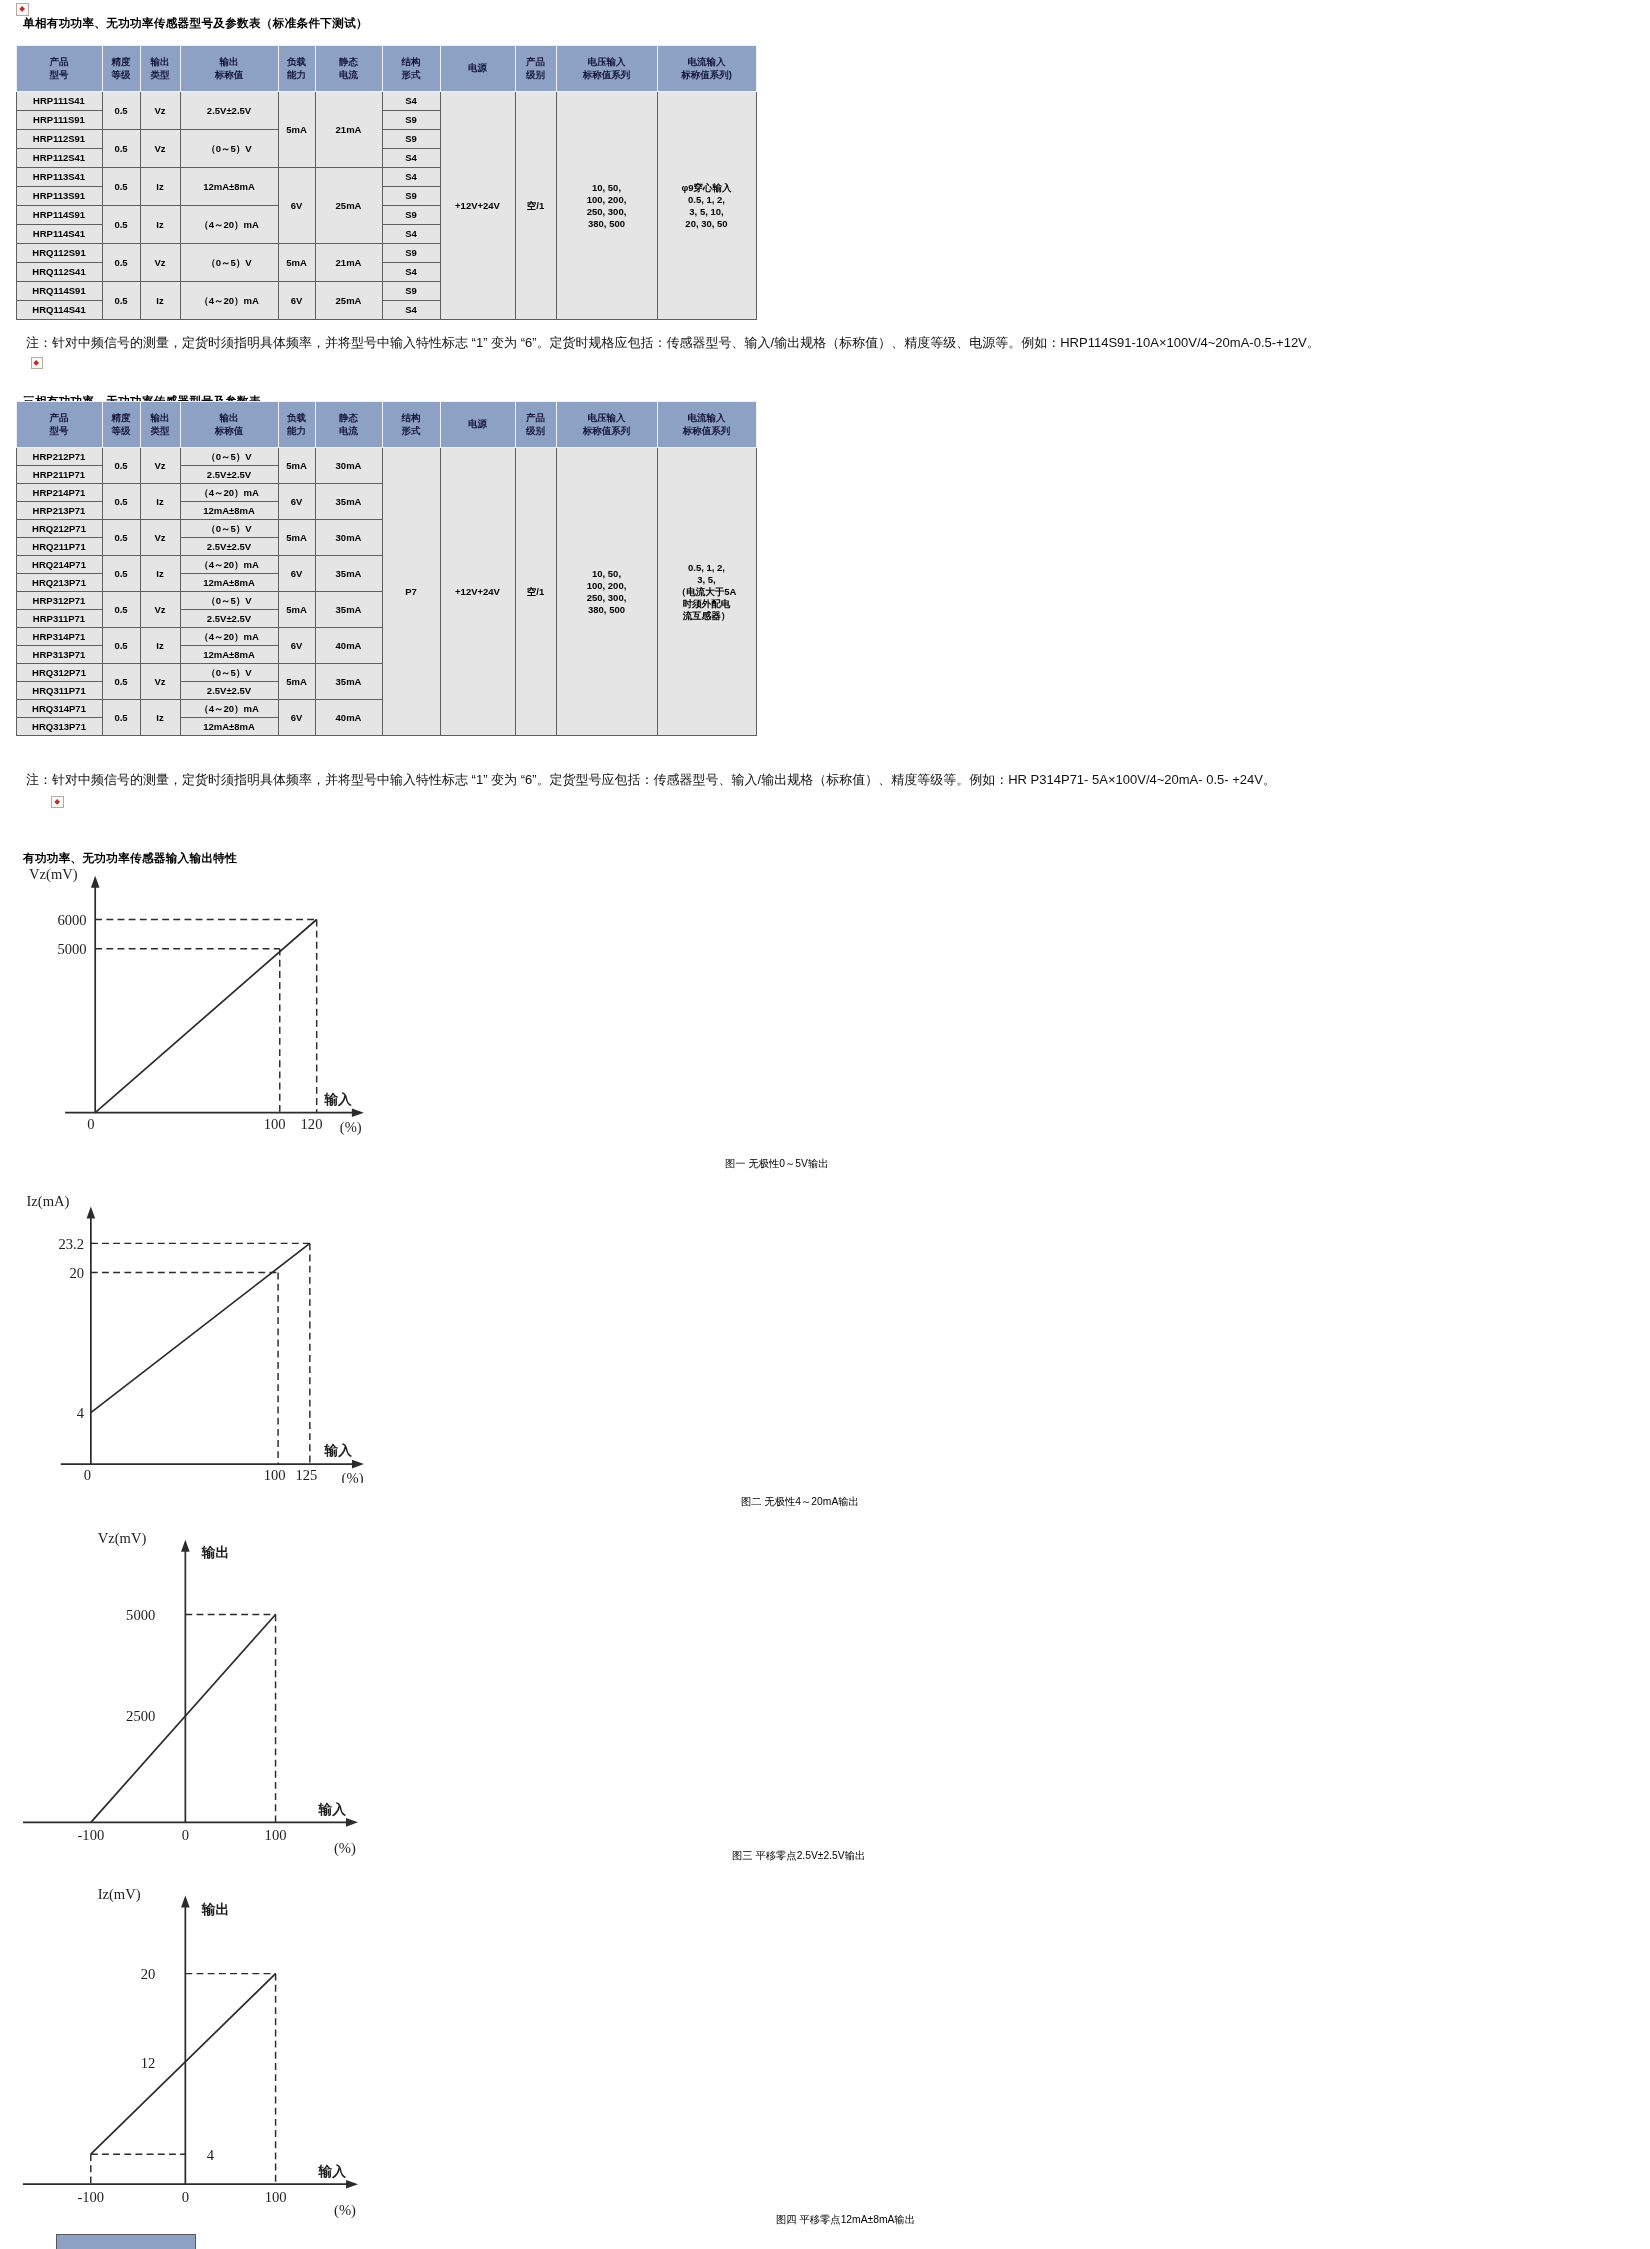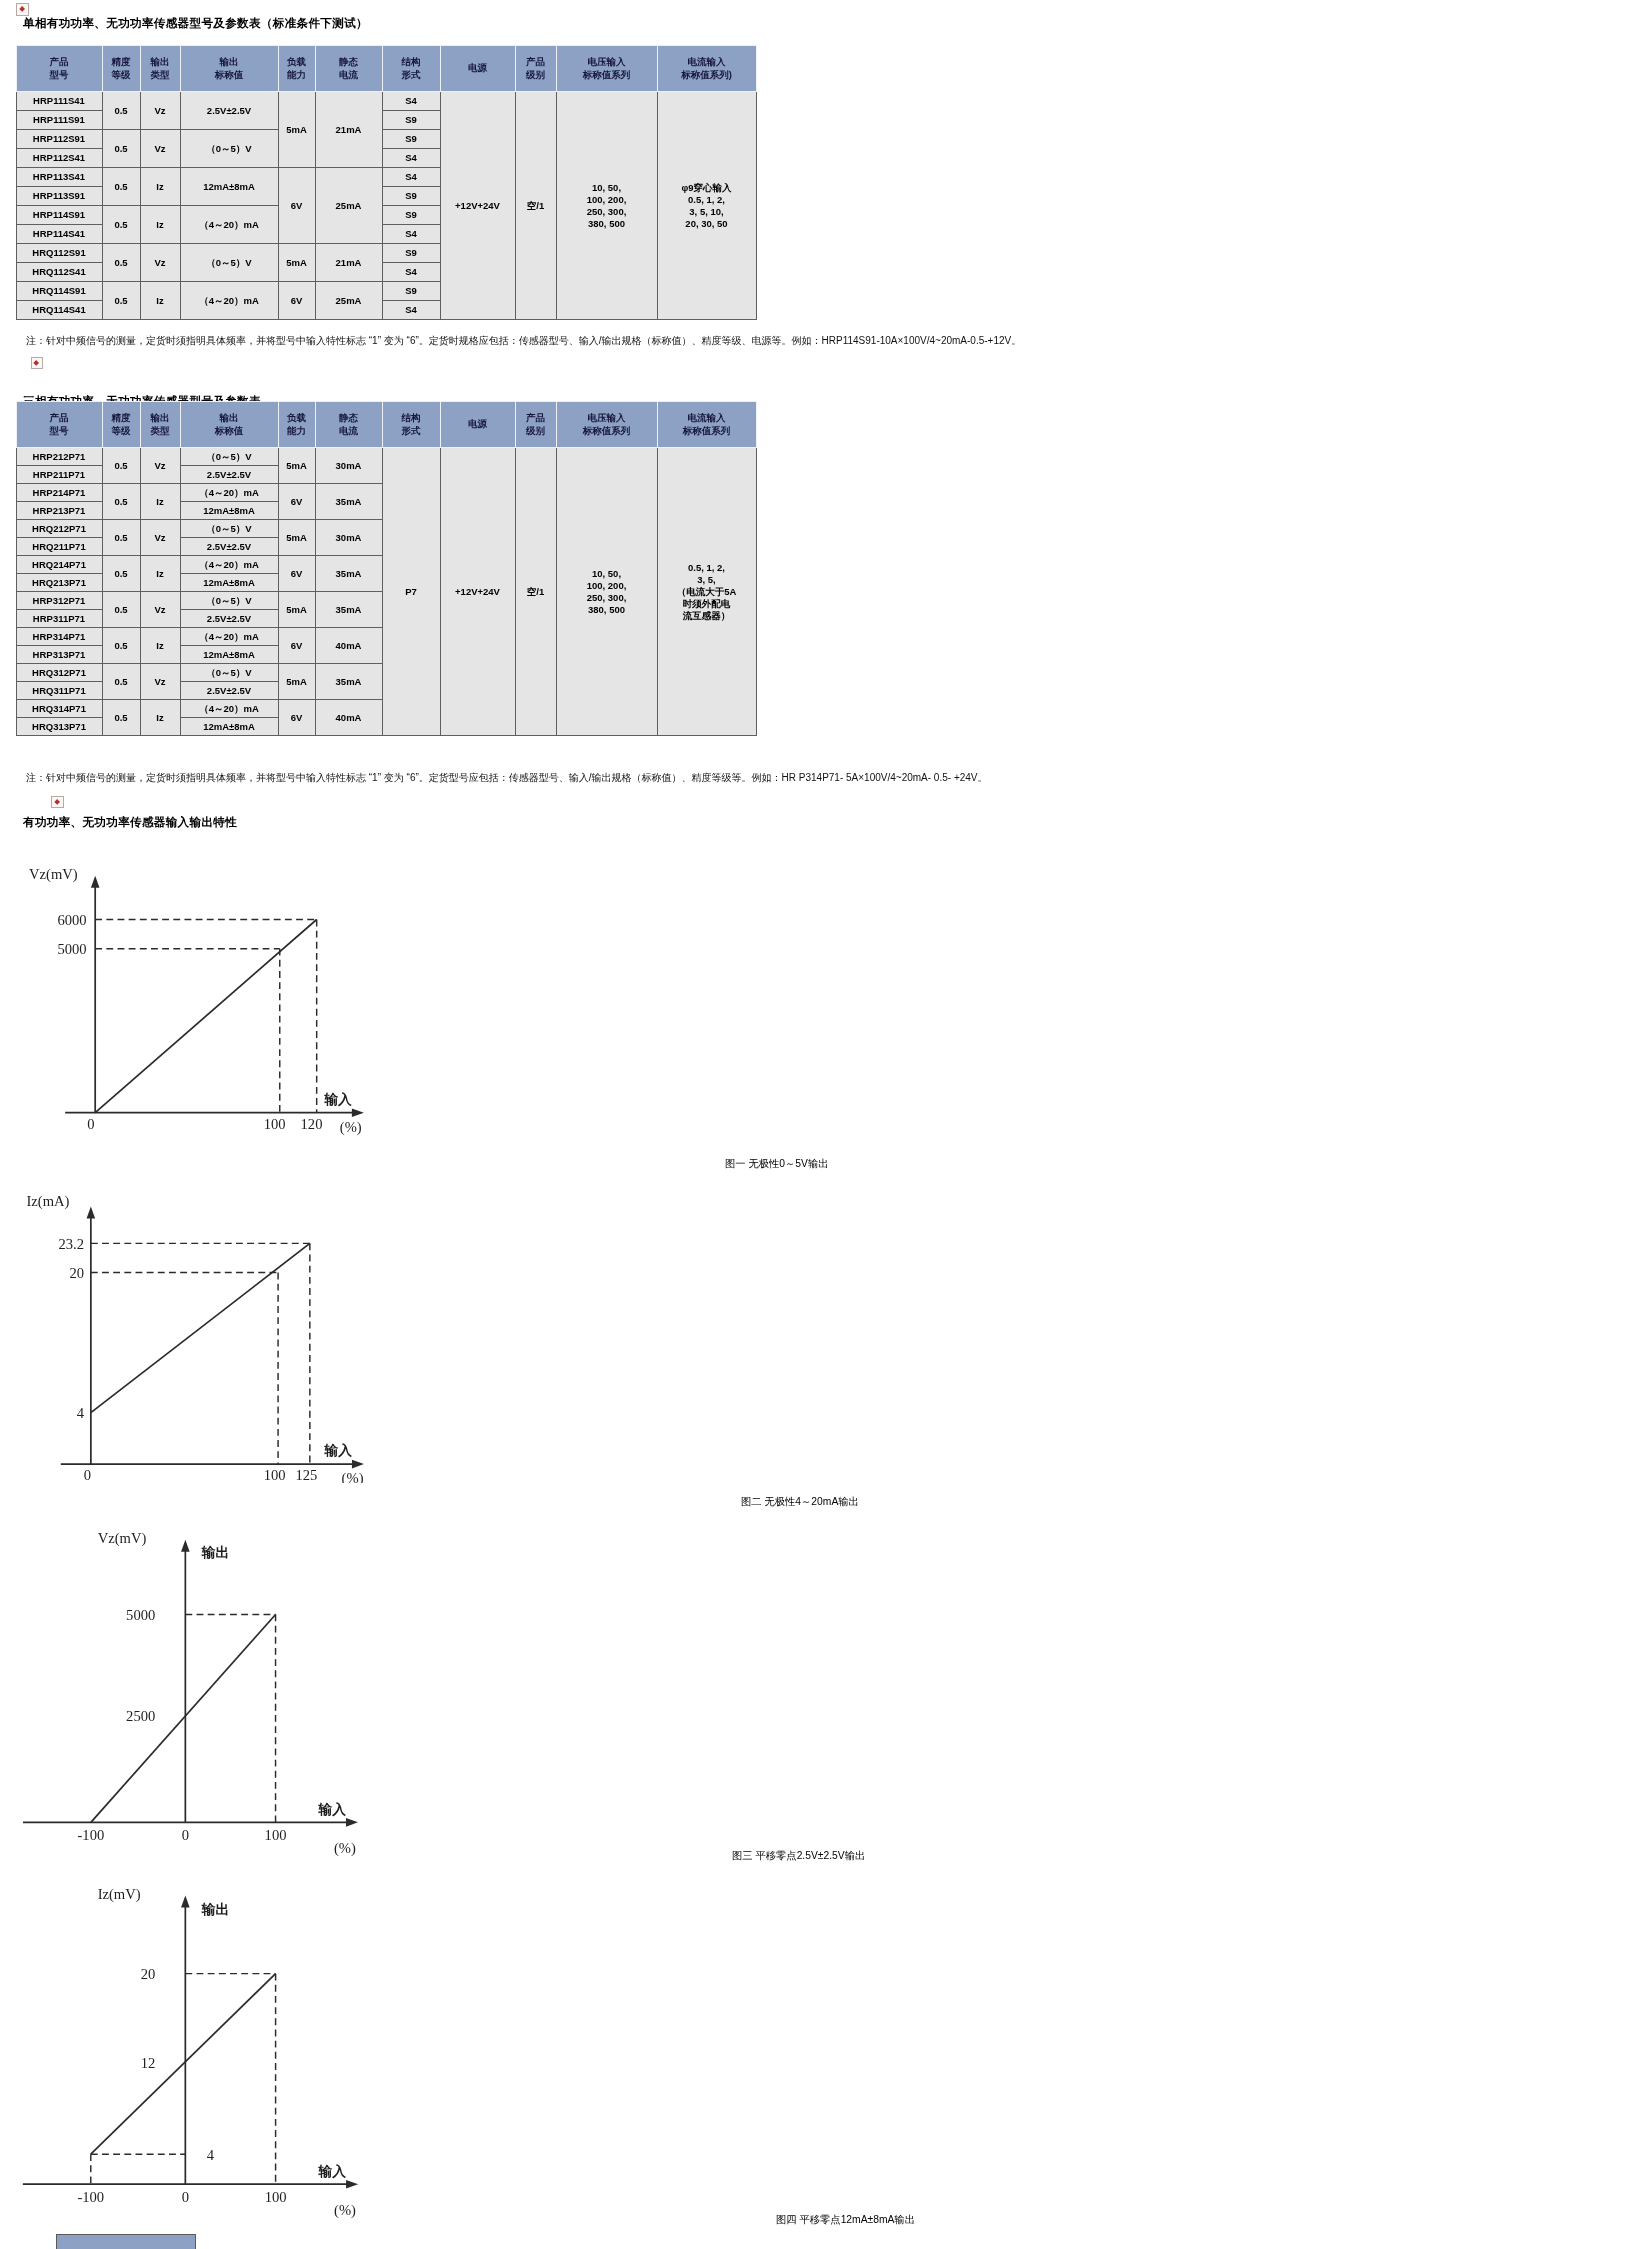--- a/index.html
+++ b/index.html
@@ -1,20 +1,20 @@
 <!DOCTYPE html>
 <html style="font-size:13.8px"><head>
 <meta charset="utf-8">
 <style>
   html,body{margin:0;padding:0;background:#fff;}
   #page{position:relative;width:1651px;height:2250px;background:#ffffff;overflow:hidden;
         font-family:"Liberation Sans",sans-serif;color:#111;}
   .abs{position:absolute;}
   .sec-title{font-size:11.6px;font-weight:bold;color:#000;letter-spacing:0.3px;text-align:right;}
-  .note{font-size:10px;font-weight:500;color:#111;white-space:nowrap;}
+  .note{font-size:13px;font-weight:500;color:#111;white-space:nowrap;}
   .caption{font-size:10.3px;color:#000;}
   
   .bicon{display:inline-block;width:10.3px;height:10.3px;border:0.9px solid #b9a9a4;background:#fbf7f6;position:relative;}
   .bicon span{position:absolute;left:2.6px;top:2.6px;width:4.3px;height:4.3px;background:#b3302c;transform:rotate(45deg);}
   
   .ptable{border-collapse:collapse;table-layout:fixed;background:#e5e5e5;border:1.7px solid #5a5a5a;}
   .ptable th{background:#8da1c5;border:0.9px solid #eef0f4;color:#16163c;font-weight:bold;
              font-size:9.5px;line-height:1.35;padding:2.6px 0;text-align:center;}
   .ptable thead tr{border-bottom:1.7px solid #5a5a5a;}
   .ptable td{border:0.9px solid #5f5f5f;text-align:center;vertical-align:middle;
@@ -621,21 +621,21 @@
           </tr>
         </tbody>
       </table>
     </div>
 
   
   <div class="note abs" style="left:26px;top:771px;">注：针对中频信号的测量，定货时须指明具体频率，并将型号中输入特性标志 “1” 变为 “6”。定货型号应包括：传感器型号、输入/输出规格（标称值）、精度等级等。例如：HR P314P71- 5A×100V/4~20mA- 0.5- +24V。</div>
 
   
   <span class="bicon abs" style="left:19px;top:796px;"><span></span></span>
-  <div class="sec-title abs" style="left:23px;top:815px;">有功功率、无功功率传感器输入输出特性</div>
+  <div class="sec-title abs" style="left:23px;top:851px;">有功功率、无功功率传感器输入输出特性</div>
 
   
   <svg class="chart-svg abs" style="left:21.5px;top:862px;" width="361" height="279" viewBox="0 0 420 325">
     <text class="num" x="8" y="20">Vz(mV)</text>
     <g class="dash">
       <line x1="85" y1="67" x2="343" y2="67"></line>
       <line x1="85" y1="101" x2="300" y2="101"></line>
       <line x1="300" y1="101" x2="300" y2="292"></line>
       <line x1="343" y1="67" x2="343" y2="292"></line>
     </g>

